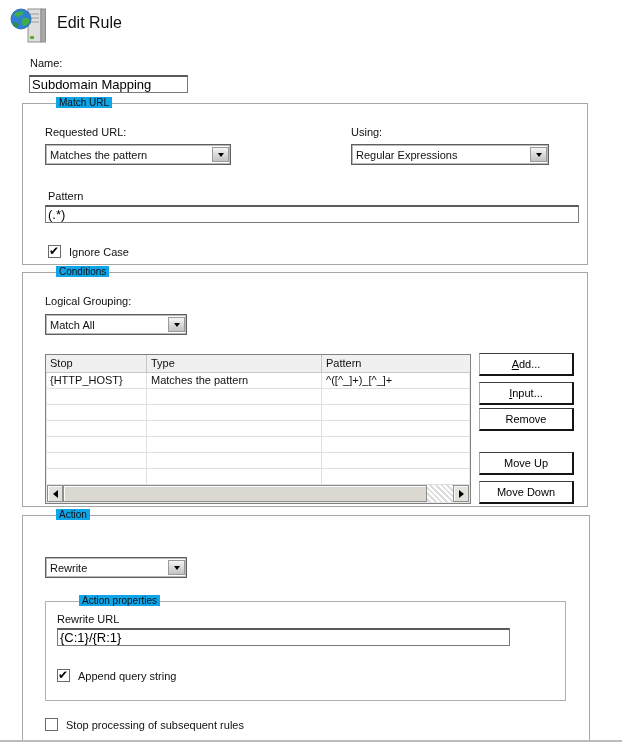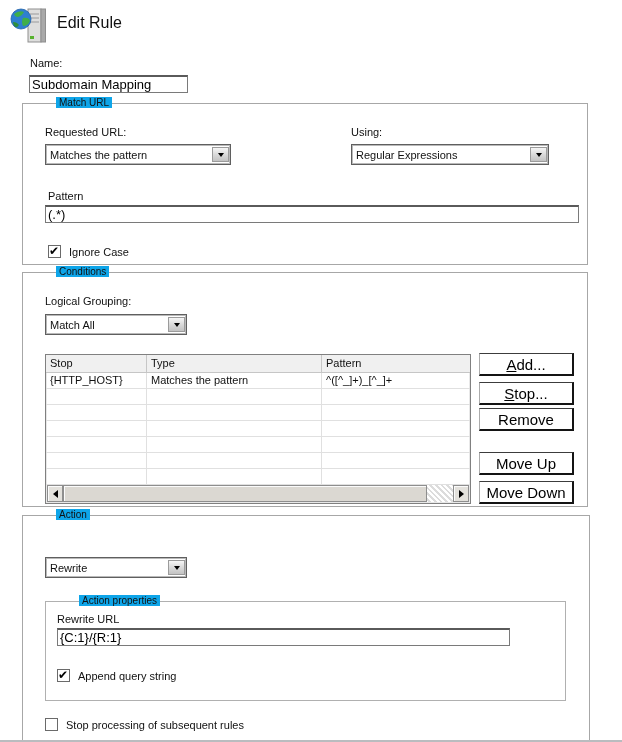--- a/index.html
+++ b/index.html
@@ -33,21 +33,21 @@
 
   
   .checkrow { position:absolute; display:flex; align-items:center; gap:8px; }
   .checkbox { width:13px; height:13px; background:#fff; border:1px solid #6a6a6a; position:relative; flex:0 0 13px; }
   .checkbox.on::before { content:"✔"; position:absolute; left:0px; top:-2px; font-size:12px; font-weight:bold; color:#000; }
 
   
   .wbtn { position:absolute; left:456px; width:95px; height:23px; background:#fff;
           border-top:1px solid #3c3c3c; border-left:1px solid #ababab;
           border-right:2px solid #141414; border-bottom:2px solid #141414;
-          font-family:"Liberation Sans",sans-serif; font-size:15px; color:#000; cursor:default; }
+          font-family:"Liberation Sans",sans-serif; font-size:11px; color:#000; cursor:default; }
   .wbtn span { display:block; text-align:center; }
   .ak::first-letter { text-decoration:underline; }
 
   
   .table { position:absolute; left:22px; top:81px; width:426px; height:150px;
            border:1px solid #808080; box-shadow:0 0 0 1px #e8e8e8 inset; background:#fff; }
   .thead { display:flex; height:18px; background:#f0f0f0; border-bottom:1px solid #c6c6c6; }
   .th { padding:2px 0 0 4px; border-right:1px solid #c6c6c6; white-space:nowrap; overflow:hidden; }
   .th.last { border-right:none; flex:1; }
   .trow { display:flex; height:16px; border-bottom:1px solid #e0e0e0; }
@@ -179,21 +179,21 @@
         <span class="sbtn">
             <span class="tri-r"></span>
           </span>
       </div>
     </div>
 
     <button class="wbtn" style="top:80px;">
         <span class="ak">Add...</span>
       </button>
     <button class="wbtn" style="top:109px;">
-        <span class="ak">Stop...</span>
+        <span class="ak">Input...</span>
       </button>
     <button class="wbtn" style="top:135px;">
         <span>Remove</span>
       </button>
     <button class="wbtn" style="top:179px;">
         <span>Move Up</span>
       </button>
     <button class="wbtn" style="top:208px;">
         <span>Move Down</span>
       </button>

